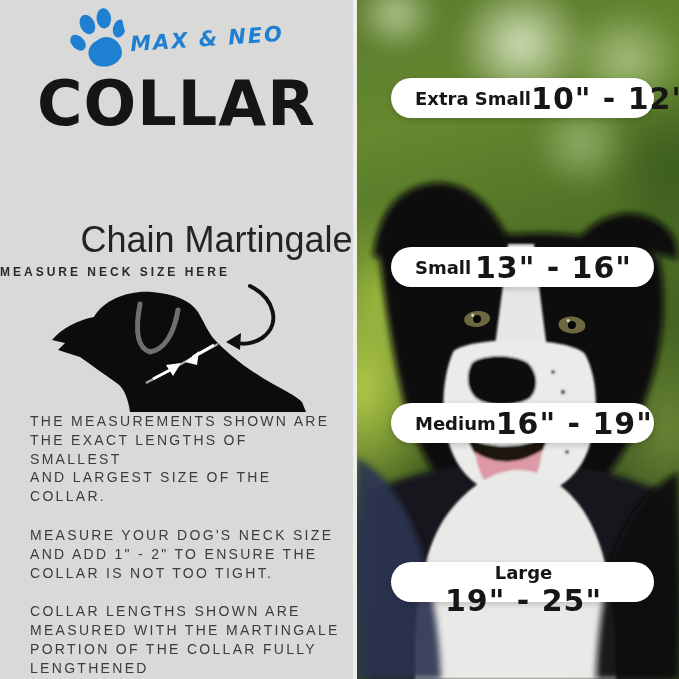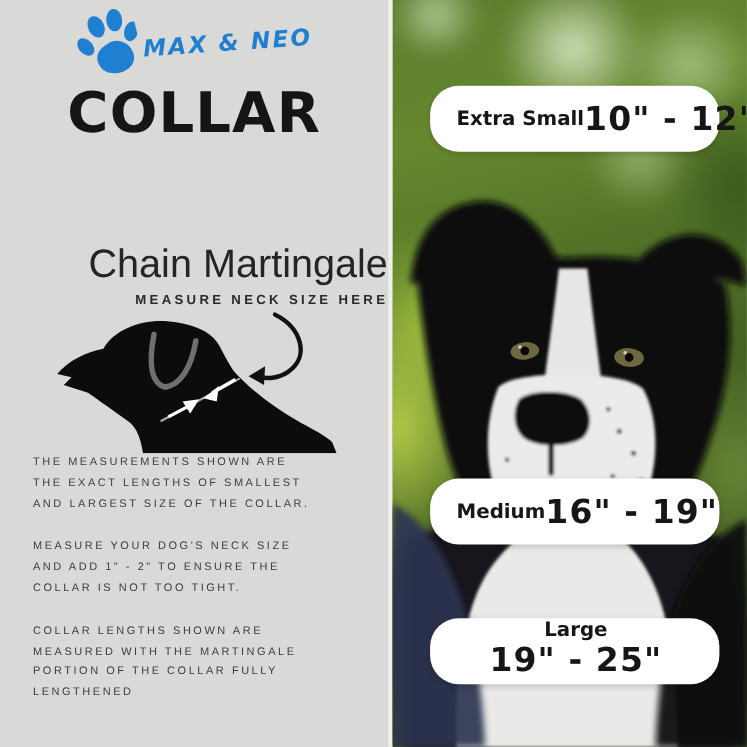--- a/index.html
+++ b/index.html
@@ -6,54 +6,54 @@
   body { width:679px; height:679px; font-family:"DejaVu Sans", sans-serif; }
   .page { position:relative; width:679px; height:679px; display:flex; overflow:hidden; background:#d9d9d7; }
 
   
   .left { position:relative; width:357px; height:679px; background:#d9d9d7; border-right:4px solid #eeeeea; }
 
   .logo { position:absolute; top:8px; left:0; width:100%; display:flex; justify-content:center; align-items:center; gap:4px; }
   .paw { transform:rotate(-14deg); }
   .brand { color:#1f7fd1; font-size:21px; font-weight:bold; font-style:italic; letter-spacing:2px; transform:rotate(-4deg); white-space:nowrap; }
 
-  .title { position:absolute; top:70px; left:0; width:100%; text-align:center; color:#151515; font-weight:bold; font-size:51px; line-height:67px; letter-spacing:1px; }
+  .title { position:absolute; top:70px; left:0; width:100%; text-align:center; color:#151515; font-weight:bold; font-size:62px; line-height:67px; letter-spacing:1px; }
   .title span { display:block; }
 
   .subtitle { position:absolute; top:219px; left:0; width:100%; text-align:center; color:#242424; font-size:36px; font-weight:400; font-family:"Liberation Sans", sans-serif;margin-left:40px; }
-  .caption { position:absolute; top:265px; left:0; width:100%; text-align:right; color:#2a2a2a; font-size:12px; font-weight:bold; letter-spacing:3px; font-family:"Liberation Sans", sans-serif; }
+  .caption { position:absolute; top:265px; left:0; width:100%; text-align:left; color:#2a2a2a; font-size:12px; font-weight:bold; letter-spacing:3px; font-family:"Liberation Sans", sans-serif; }
 
   .diagram { position:absolute; top:282px; left:38px; }
 
   .paras { position:absolute; top:412px; left:30px; width:315px; }
-  .paras p { white-space:pre-line; color:#3c3c3c; font-size:10px; line-height:18.8px; letter-spacing:2.3px; margin-bottom:20px; font-family:"Liberation Sans", sans-serif; }
+  .paras p { white-space:pre-line; color:#3c3c3c; font-size:14px; line-height:18.8px; letter-spacing:2.3px; margin-bottom:20px; font-family:"Liberation Sans", sans-serif; }
 
   
   .photo { position:relative; width:322px; height:679px; overflow:hidden;
     background:linear-gradient(165deg,#5c7c2e 0%,#66882f 18%,#4f7026 38%,#3f5c20 60%,#33491c 80%,#2b3d18 100%); }
   .bokeh { position:absolute; inset:-16px; filter:blur(9px);
     background:
       radial-gradient(95px 90px at 180px 60px,  rgba(229,241,211,.85), rgba(229,241,211,0) 70%),
       radial-gradient(60px 55px at 55px 30px,   rgba(215,233,191,.70), rgba(215,233,191,0) 70%),
       radial-gradient(85px 75px at 285px 75px,  rgba(207,227,179,.60), rgba(207,227,179,0) 70%),
       radial-gradient(70px 65px at 240px 160px, rgba(199,222,167,.50), rgba(199,222,167,0) 70%),
       radial-gradient(125px 170px at 20px 405px,rgba(186,210,74,.95),  rgba(186,210,74,0) 75%),
       radial-gradient(95px 125px at 45px 310px, rgba(167,197,64,.80),  rgba(167,197,64,0) 75%),
       radial-gradient(115px 145px at 330px 445px,rgba(117,147,59,.80), rgba(117,147,59,0) 75%),
       radial-gradient(95px 115px at 332px 185px,rgba(55,88,28,.90),    rgba(55,88,28,0) 75%),
       radial-gradient(105px 125px at 15px 575px,rgba(44,51,71,.90),    rgba(44,51,71,0) 75%),
       radial-gradient(135px 155px at 330px 615px,rgba(30,42,22,.95),   rgba(30,42,22,0) 75%); }
   .dog { position:absolute; inset:0; }
 
-  .pill { position:absolute; left:34px; width:263px; height:60px; background:#ffffff; border-radius:26px;
-    display:flex; align-items:center; padding:0 22px 0 24px;
+  .pill { position:absolute; left:34px; width:263px; height:40px; background:#ffffff; border-radius:26px;
+    display:flex; align-items:center; justify-content:space-between; padding:0 22px 0 24px;
     box-shadow:0 2px 6px rgba(0,0,0,.18); z-index:5; }
   .pill .lbl { font-size:18px; font-weight:bold; color:#161616; white-space:nowrap; }
   .pill .rng { font-size:30px; font-weight:bold; color:#161616; letter-spacing:1px; white-space:nowrap; }
-  .pill-xs { top:78px; }  .pill-s { top:247px; }  .pill-m { top:403px;margin-top:32px; }  .pill-l { top:562px;flex-direction:column; }
+  .pill-xs { top:78px; }  .pill-s { top:247px; }  .pill-m { top:403px; }  .pill-l { top:562px;flex-direction:column; }
 </style>
 </head>
 <body>
 
 <div class="page">
 
   <div class="left">
 
     <div class="logo">
       <svg class="paw" width="58" height="62" viewBox="0 0 60 64">
@@ -178,20 +178,24 @@
       <g filter="url(#fur3)">
         <path fill="#2c3450" opacity="0.92" d="M 0 679 L 0 458 C 25 471 46 498 60 538 C 74 578 82 628 84 679 Z"></path>
         <path fill="#0e120d" opacity="0.95" d="M 322 679 L 322 472 C 297 484 273 510 259 548 C 247 584 241 630 239 679 Z"></path>
       </g>
     </svg>
 
     <div class="pill pill-xs">
       <span class="lbl">Extra Small</span>
       <span class="rng">10" - 12"</span>
     </div>
+    <div class="pill pill-s">
+      <span class="lbl">Small</span>
+      <span class="rng">13" - 16"</span>
+    </div>
     <div class="pill pill-m">
       <span class="lbl">Medium</span>
       <span class="rng">16" - 19"</span>
     </div>
     <div class="pill pill-l">
       <span class="lbl">Large</span>
       <span class="rng">19" - 25"</span>
     </div>
   </div>
 </div>

